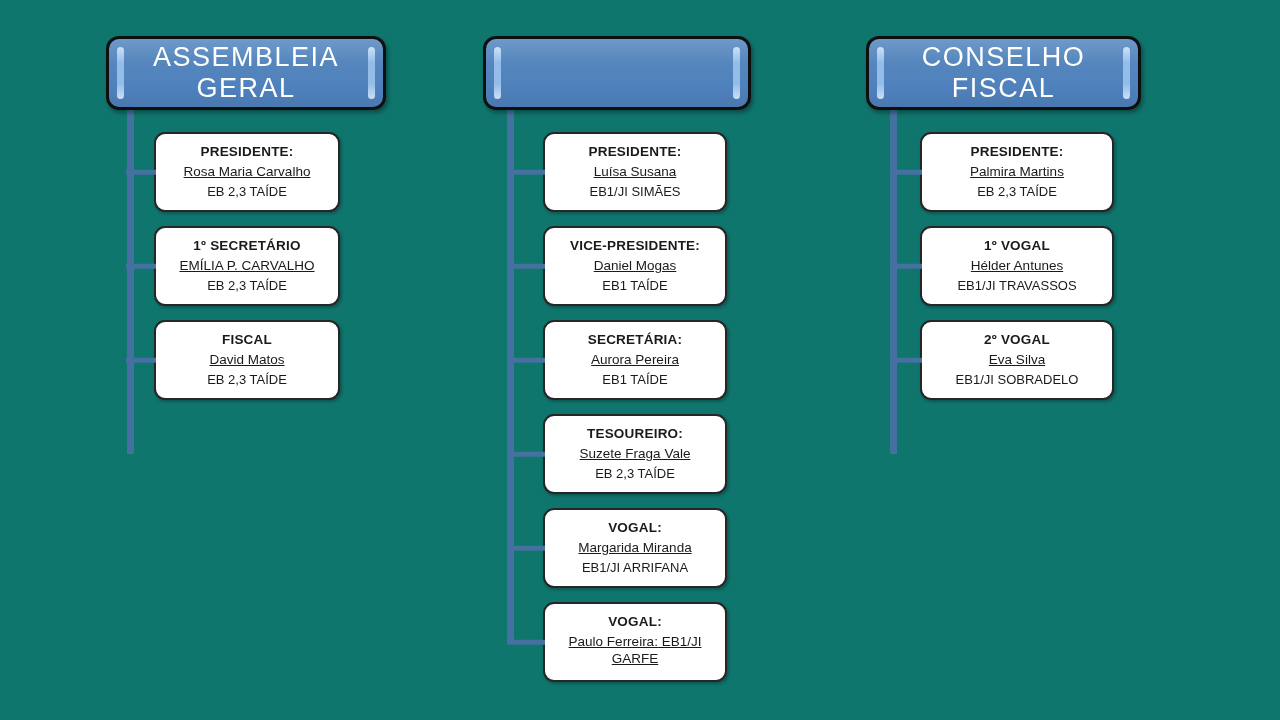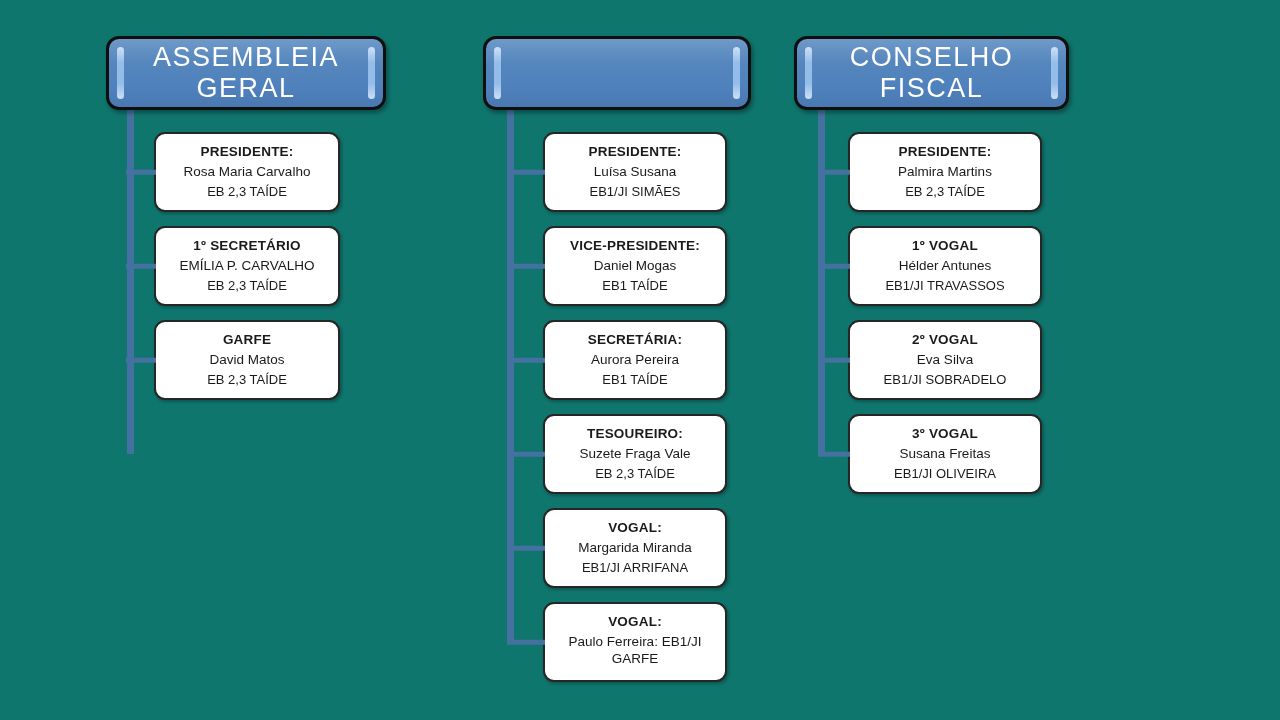--- a/index.html
+++ b/index.html
@@ -14,21 +14,21 @@
     height: 720px;
     background: #0f766e;
     overflow: hidden;
   }
   .column {
     position: absolute;
     top: 36px;
   }
   .column.col1 { left: 106px; width: 280px; --stub-w: 30px; --box-left: 48px; --box-w: 186px; --trunk-x: 21px; }
   .column.col2 { left: 483px; width: 268px; --stub-w: 38px; --box-left: 60px; --box-w: 184px; --trunk-x: 24px; }
-  .column.col3 { left: 794px; width: 275px; --stub-w: 32px; --box-left: 54px; --box-w: 194px; --trunk-x: 24px; }
+  .column.col3 { left: 866px; width: 275px; --stub-w: 32px; --box-left: 54px; --box-w: 194px; --trunk-x: 24px; }
 
   .header-box {
     position: relative;
     width: 100%;
     height: 74px;
     box-sizing: border-box;
     border: 3px solid #0f0f0f;
     border-radius: 13px;
     background: linear-gradient(180deg, #6f9aca 0%, #5586bc 35%, #4f81bd 70%, #4a79b0 100%);
     color: #ffffff;
@@ -101,20 +101,21 @@
     font-weight: bold;
     font-size: 13.5px;
     margin-bottom: 5px;
     letter-spacing: 0.2px;
   }
   .member-name {
     font-size: 13.5px;
     line-height: 1.25;
     padding: 0 8px;
     margin-bottom: 3px;
+    text-decoration: underline;
   }
   .member-school {
     font-size: 13px;
     line-height: 1.2;
     padding: 0 6px;
   }
 </style>
 </head>
 <body>
 
@@ -135,21 +136,21 @@
     <div class="member-school">EB 2,3 TAÍDE</div>
   </div>
         <div class="member-box">
     <span class="stub"></span>
     <div class="member-role">1º SECRETÁRIO</div>
     <div class="member-name">EMÍLIA P. CARVALHO</div>
     <div class="member-school">EB 2,3 TAÍDE</div>
   </div>
         <div class="member-box">
     <span class="stub"></span>
-    <div class="member-role">GARFE</div>
+    <div class="member-role">FISCAL</div>
     <div class="member-name">David Matos</div>
     <div class="member-school">EB 2,3 TAÍDE</div>
   </div>
       </div>
   </div>
     <div class="column col2">
     <div class="header-box">
       <span class="shine left"></span>
       <span class="shine right"></span>
     </div>
@@ -212,21 +213,15 @@
     <div class="member-role">1º VOGAL</div>
     <div class="member-name">Hélder Antunes</div>
     <div class="member-school">EB1/JI TRAVASSOS</div>
   </div>
         <div class="member-box">
     <span class="stub"></span>
     <div class="member-role">2º VOGAL</div>
     <div class="member-name">Eva Silva</div>
     <div class="member-school">EB1/JI SOBRADELO</div>
   </div>
-        <div class="member-box">
-    <span class="stub"></span>
-    <div class="member-role">3º VOGAL</div>
-    <div class="member-name">Susana Freitas</div>
-    <div class="member-school">EB1/JI OLIVEIRA</div>
-  </div>
       </div>
   </div>
   </div>
 
 </body></html>

